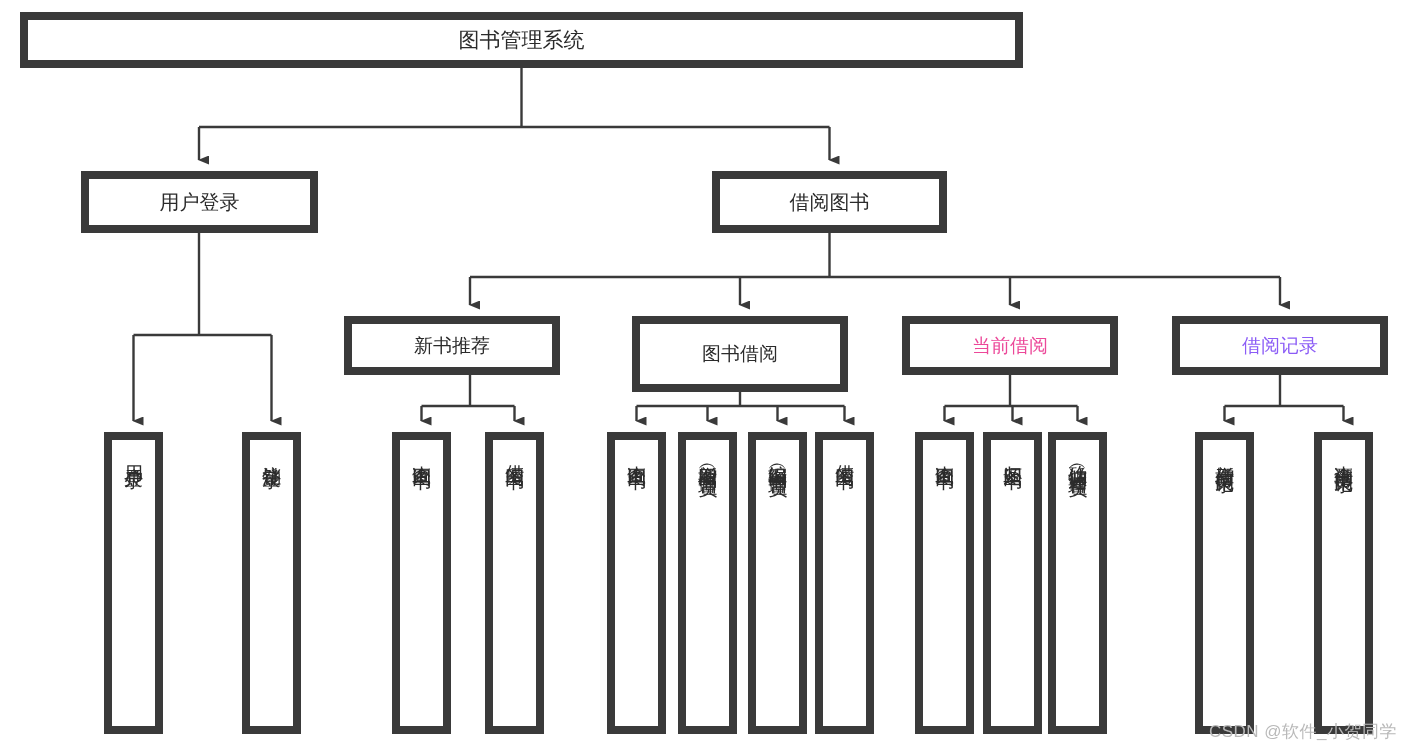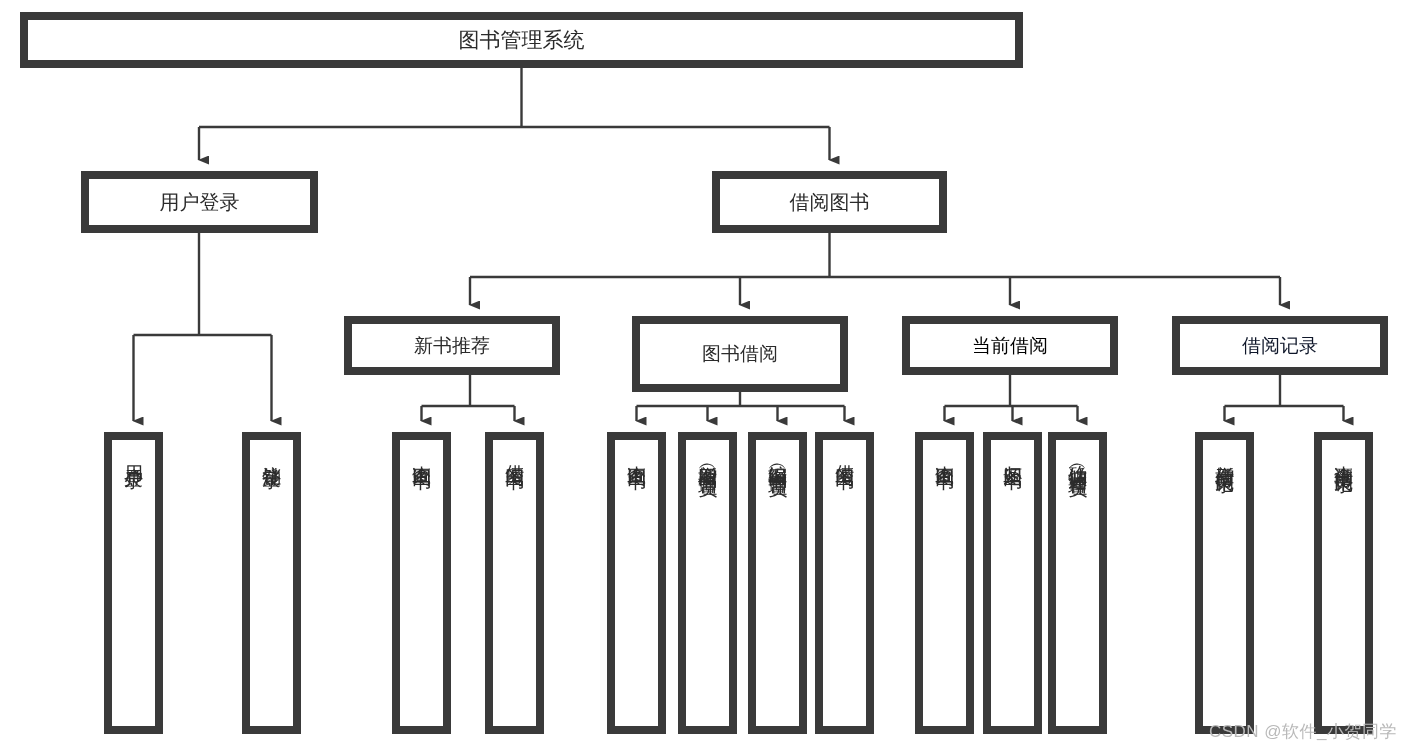--- a/index.html
+++ b/index.html
@@ -122,24 +122,24 @@
   <div class="node lvl1" id="node-l1-1" style="left: 712px; top: 171px; width: 235px; height: 62px; border-color: rgb(58, 58, 58); color: rgb(43, 43, 43); background: rgb(255, 255, 255);">
     <span>借阅图书</span>
   </div>
 
   <div class="node lvl2" id="node-l2-0" style="left: 344px; top: 316px; width: 216px; height: 59px; border-color: rgb(58, 58, 58); color: rgb(43, 43, 43); background: rgb(255, 255, 255);">
     <span>新书推荐</span>
   </div>
   <div class="node lvl2" id="node-l2-1" style="left: 632px; top: 316px; width: 216px; height: 76px; border-color: rgb(58, 58, 58); color: rgb(43, 43, 43); background: rgb(255, 255, 255);">
     <span>图书借阅</span>
   </div>
-  <div class="node lvl2" id="node-l2-2" style="left: 902px; top: 316px; width: 216px; height: 59px; border-color: rgb(58, 58, 58); color: #000000; background: rgb(255, 255, 255);">
+  <div class="node lvl2" id="node-l2-2" style="left: 902px; top: 316px; width: 216px; height: 59px; border-color: rgb(58, 58, 58); color: #ec4899; background: rgb(255, 255, 255);">
     <span>当前借阅</span>
   </div>
-  <div class="node lvl2" id="node-l2-3" style="left: 1172px; top: 316px; width: 216px; height: 59px; border-color: rgb(58, 58, 58); color: #0f172a; background: rgb(255, 255, 255);">
+  <div class="node lvl2" id="node-l2-3" style="left: 1172px; top: 316px; width: 216px; height: 59px; border-color: rgb(58, 58, 58); color: #8b5cf6; background: rgb(255, 255, 255);">
     <span>借阅记录</span>
   </div>
 
   <div class="node leaf" id="node-leaf-0" style="left: 104px; top: 432px; width: 59px; height: 302px; border-color: rgb(58, 58, 58); color: rgb(43, 43, 43); background: rgb(255, 255, 255);">
     <span class="vlabel">用户登录</span>
   </div>
   <div class="node leaf" id="node-leaf-1" style="left: 242px; top: 432px; width: 59px; height: 302px; border-color: rgb(58, 58, 58); color: rgb(43, 43, 43); background: rgb(255, 255, 255);">
     <span class="vlabel">注销登录</span>
   </div>
   <div class="node leaf" id="node-leaf-2" style="left: 392px; top: 432px; width: 59px; height: 302px; border-color: rgb(58, 58, 58); color: rgb(43, 43, 43); background: rgb(255, 255, 255);">

